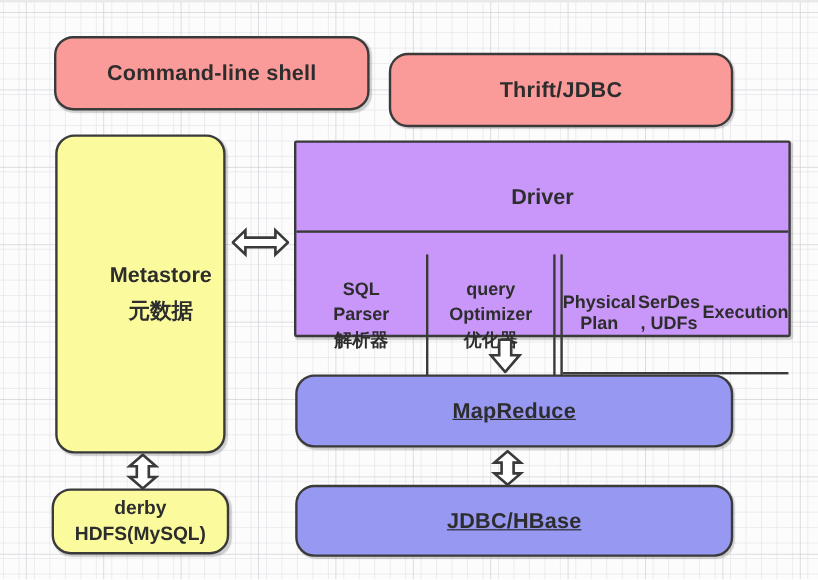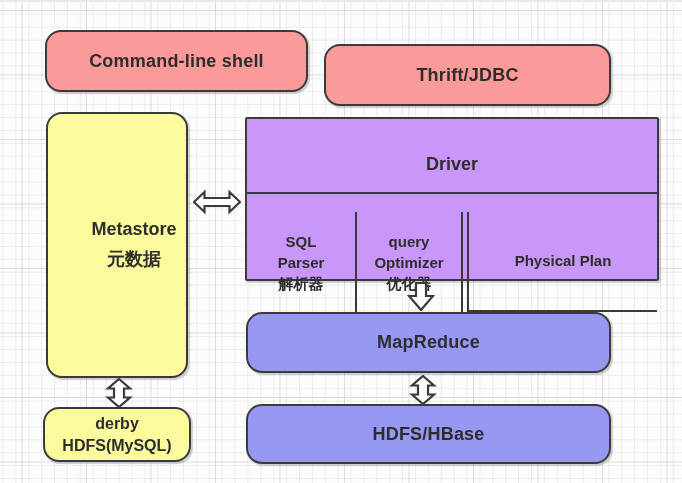--- a/index.html
+++ b/index.html
@@ -33,21 +33,21 @@
     border:2.5px solid var(--border);
     display:flex;align-items:center;justify-content:center;
     text-align:center;font-weight:bold;
     white-space:pre-line;
     box-shadow:1.5px 1.5px 1px rgba(90,90,95,0.28);
   }
   .rounded{border-radius:16px;}
   .pink{background:var(--pink);}
   .yellow{background:var(--yellow);}
   .purple{background:var(--purple);}
-  .blue{background:var(--blue);}
+  .blue{background:var(--blue);text-decoration:underline;}
   .title{font-size:18px;letter-spacing:0.2px;}
 
   .cmd{left:45px;top:30px;width:263px;height:62px;}
   .thrift{left:324px;top:44px;width:287px;height:62px;}
   .metastore{left:46px;top:112px;width:142px;height:266px;font-size:18px;line-height:1.65;padding-left:34px;}
   .derby{left:43px;top:407px;width:148px;height:55px;font-size:16px;line-height:1.35;}
   .mapreduce{left:246px;top:312px;width:365px;height:61px;}
   .hdfs{left:246px;top:404px;width:365px;height:60px;}
 
   .driver{
@@ -99,26 +99,28 @@
     <div class="driver-body">
       <div class="d-cell d-col1">SQL
 Parser
 解析器</div>
       <div class="d-cell d-col2">query
 Optimizer
 优化器</div>
       <div class="d-gap"></div>
       <div class="d-stack">
         <div class="d-row">Physical Plan</div>
+        <div class="d-row">SerDes , UDFs</div>
+        <div class="d-row">Execution</div>
       </div>
     </div>
   </div>
 
   <div class="node blue rounded mapreduce title">MapReduce</div>
-  <div class="node blue rounded hdfs title">HDFS/HBase</div>
+  <div class="node blue rounded hdfs title">JDBC/HBase</div>
 
   <div class="node yellow rounded derby">derby
 HDFS(MySQL)</div>
 
   <div class="arrow" style="left:193px;top:189px;">
     <svg width="48" height="26" viewBox="0 0 48 26">
       <path d="M1 13 L11.5 3 L11.5 9 L36.5 9 L36.5 3 L47 13 L36.5 23 L36.5 17 L11.5 17 L11.5 23 Z" fill="#ffffff" stroke="#3a3a3a" stroke-width="2.2" stroke-linejoin="miter"></path>
     </svg>
   </div>
 

